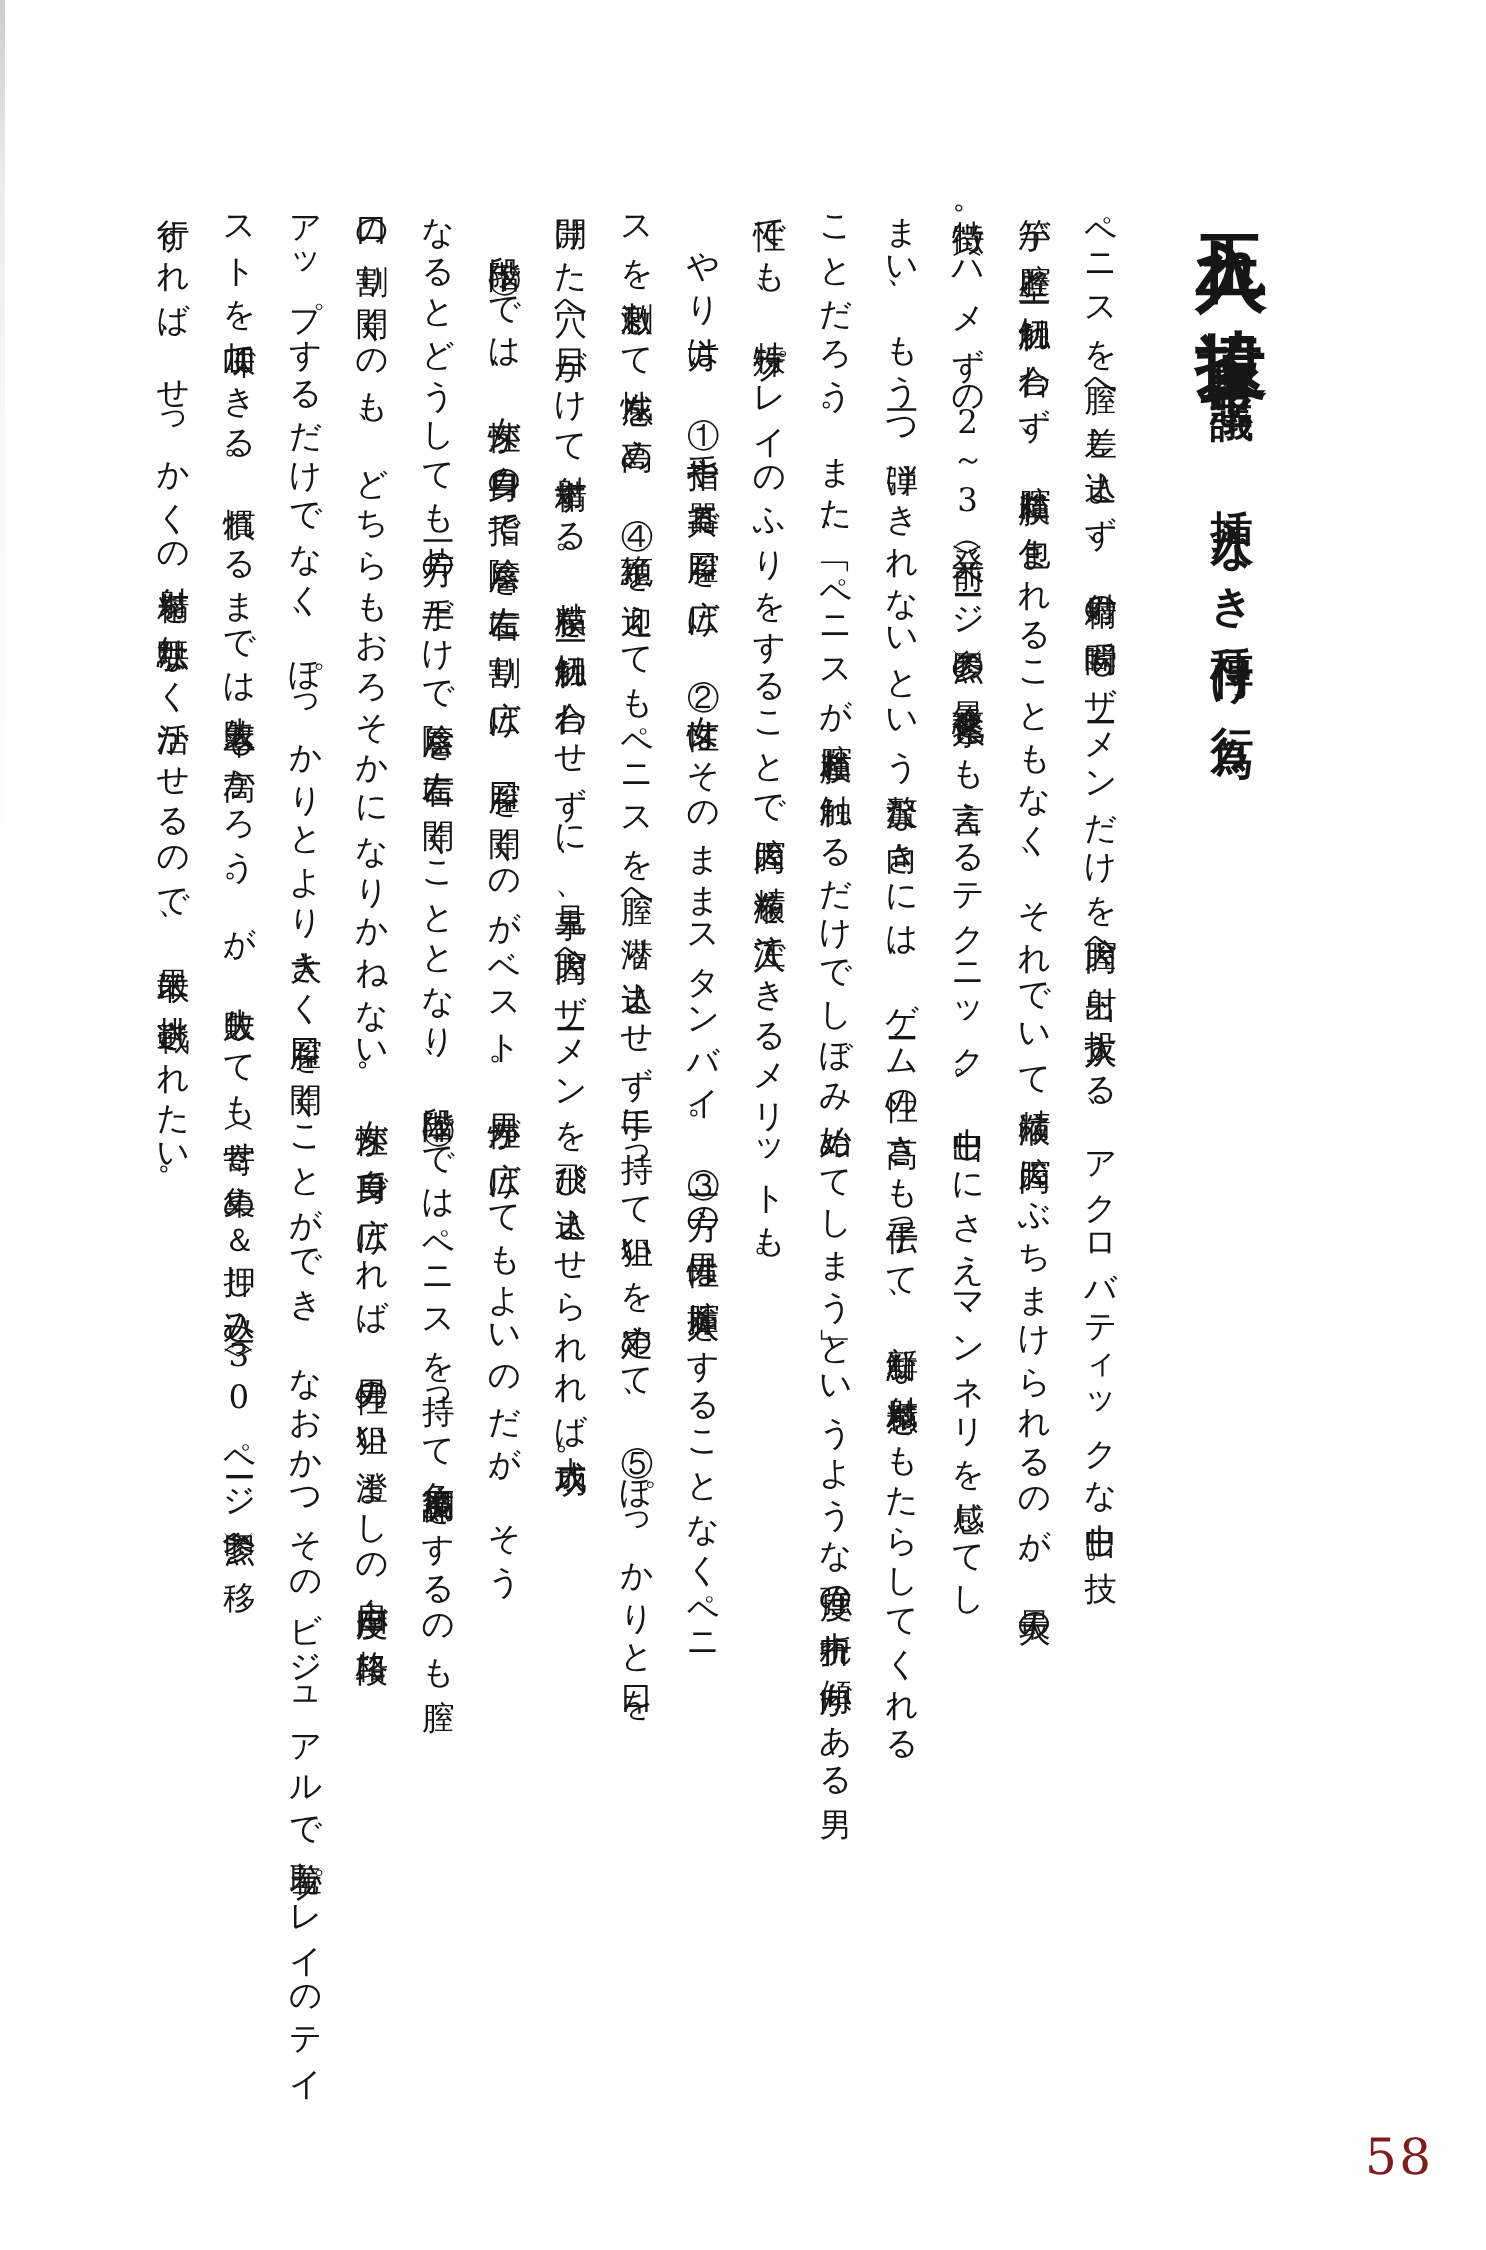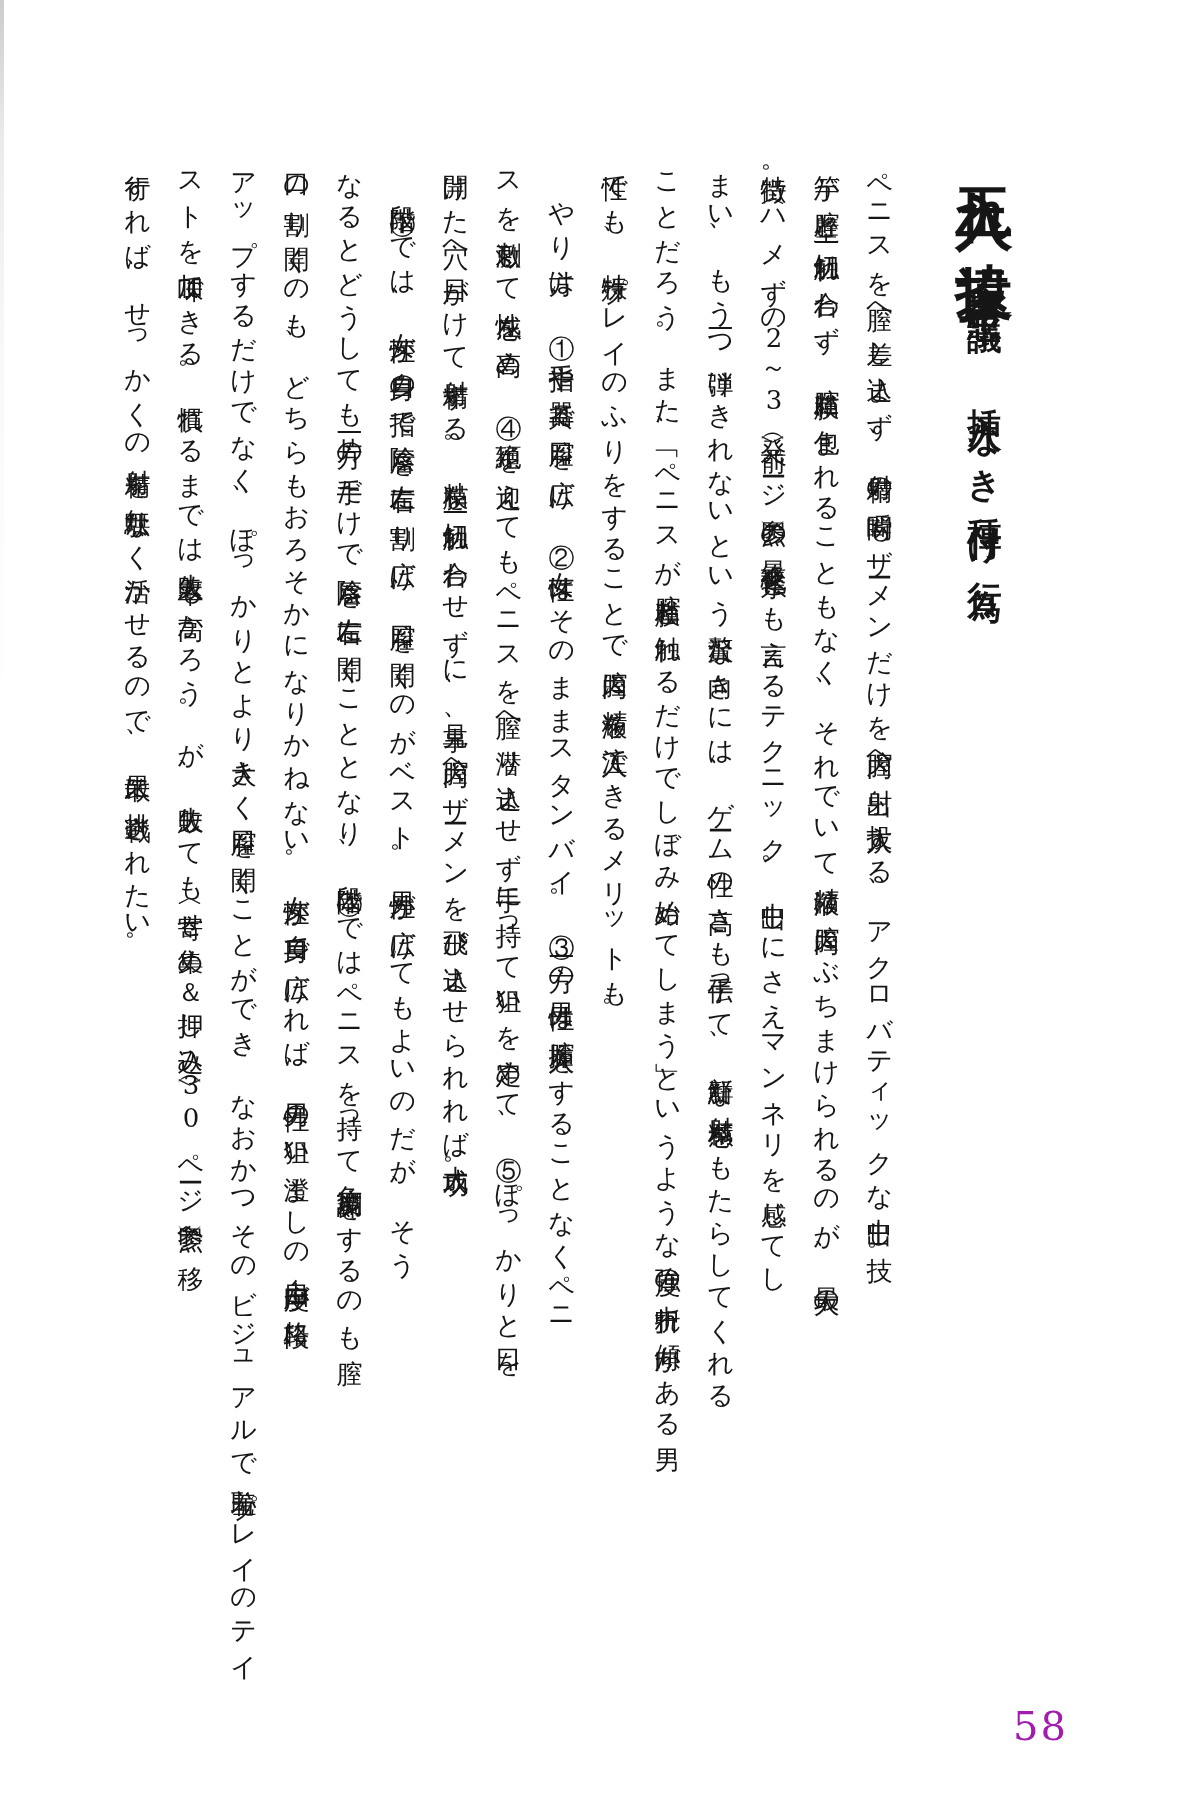--- a/index.html
+++ b/index.html
@@ -49,25 +49,25 @@
     letter-spacing: 3px;     
     height: 1545px;
     padding-top: 12px;       
     white-space: nowrap;
   }
   .col.indent {
     padding-top: 41px;       
   }
   .page-number {
     position: absolute;
-    left: 1013px;
+    left: 1092px;
     top: 1703px;
     font-size: 40px;
     letter-spacing: 2px;
-    color: #a21caf;
+    color: #7f1d1d;
   }
   
   .scan-edge {
     position: absolute;
     left: 0; top: 0;
     width: 4px; height: 1800px;
     background: linear-gradient(to bottom, #9a9a9a 0%, #d8d8d8 8%, #f2f2f2 20%, #ffffff 40%);
     opacity: 0.5;
   }
 </style>

